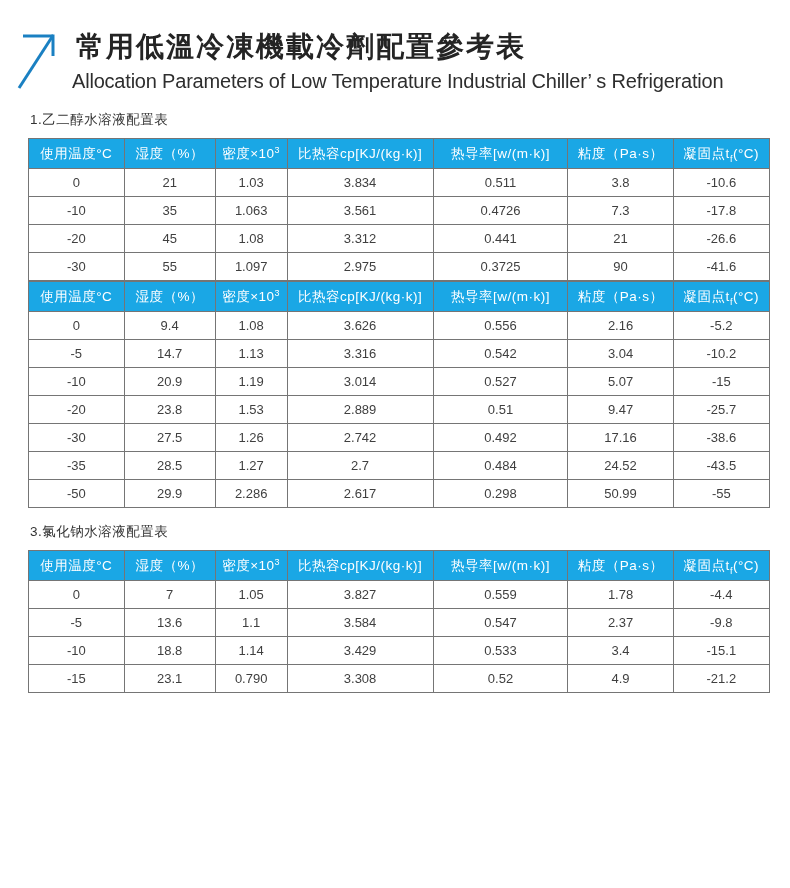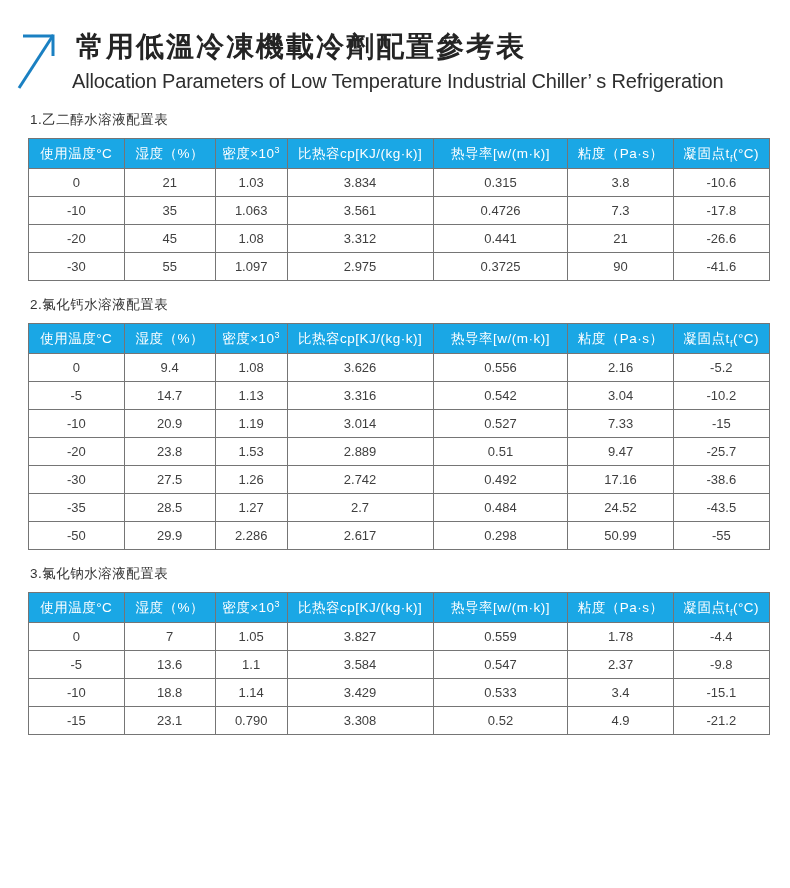--- a/index.html
+++ b/index.html
@@ -92,21 +92,21 @@
             <th>粘度（Pa·s）</th>
             <th>凝固点t<sub>f</sub>(°C)</th>
           </tr>
         </thead>
       <tbody>
           <tr>
             <td>0</td>
             <td>21</td>
             <td>1.03</td>
             <td>3.834</td>
-            <td>0.315</td>
+            <td>0.511</td>
             <td>3.8</td>
             <td>-10.6</td>
           </tr>
           <tr>
             <td>-10</td>
             <td>35</td>
             <td>1.063</td>
             <td>3.561</td>
             <td>0.4726</td>
             <td>7.3</td>
@@ -128,21 +128,20 @@
             <td>2.975</td>
             <td>0.3725</td>
             <td>90</td>
             <td>-41.6</td>
           </tr>
         </tbody>
     </table>
   </section>
 
   <section class="section">
-    <div class="section-label">2.氯化钙水溶液配置表</div>
     <table class="data">
       <colgroup>
           <col class="c1">
           <col class="c2">
           <col class="c3">
           <col class="c4">
           <col class="c5">
           <col class="c6">
           <col class="c7">
         </colgroup>
@@ -175,21 +174,21 @@
             <td>0.542</td>
             <td>3.04</td>
             <td>-10.2</td>
           </tr>
           <tr>
             <td>-10</td>
             <td>20.9</td>
             <td>1.19</td>
             <td>3.014</td>
             <td>0.527</td>
-            <td>7.33</td>
+            <td>5.07</td>
             <td>-15</td>
           </tr>
           <tr>
             <td>-20</td>
             <td>23.8</td>
             <td>1.53</td>
             <td>2.889</td>
             <td>0.51</td>
             <td>9.47</td>
             <td>-25.7</td>

